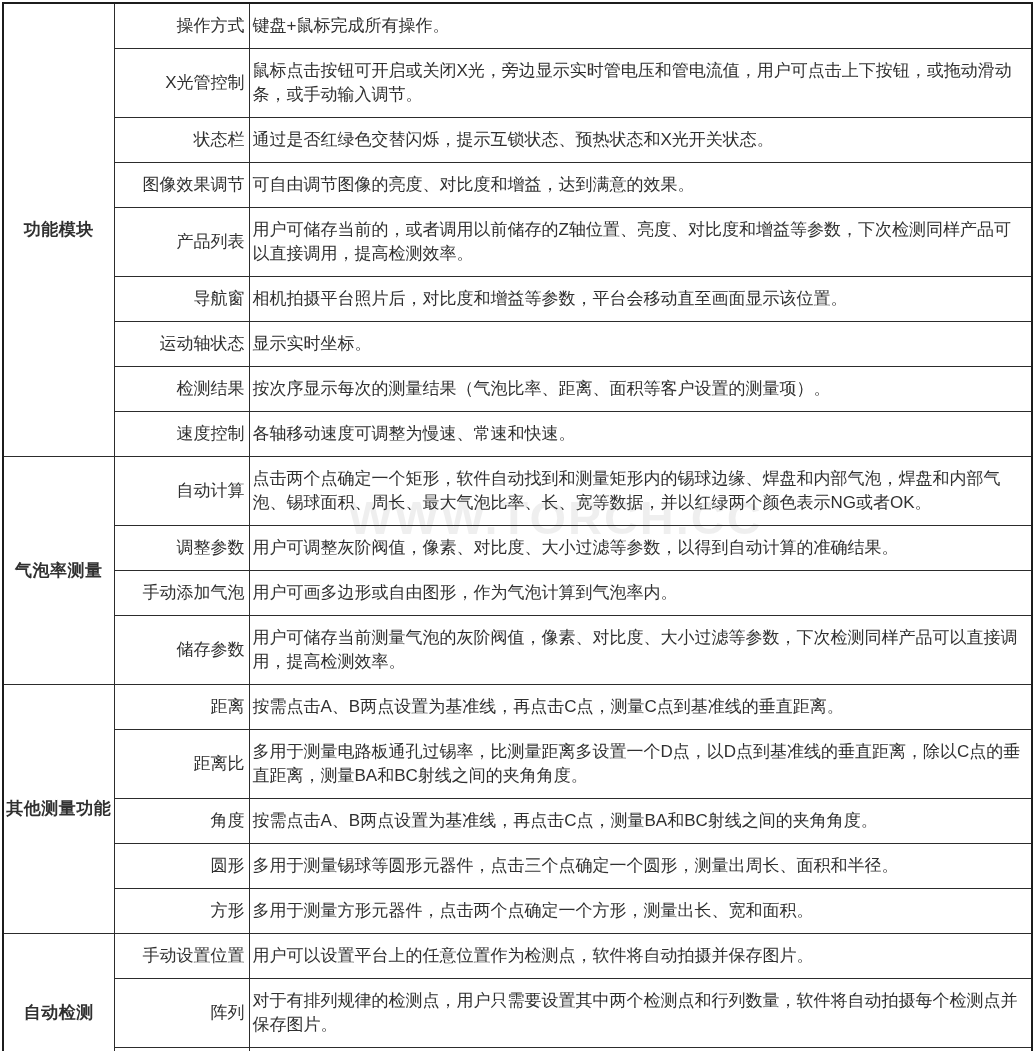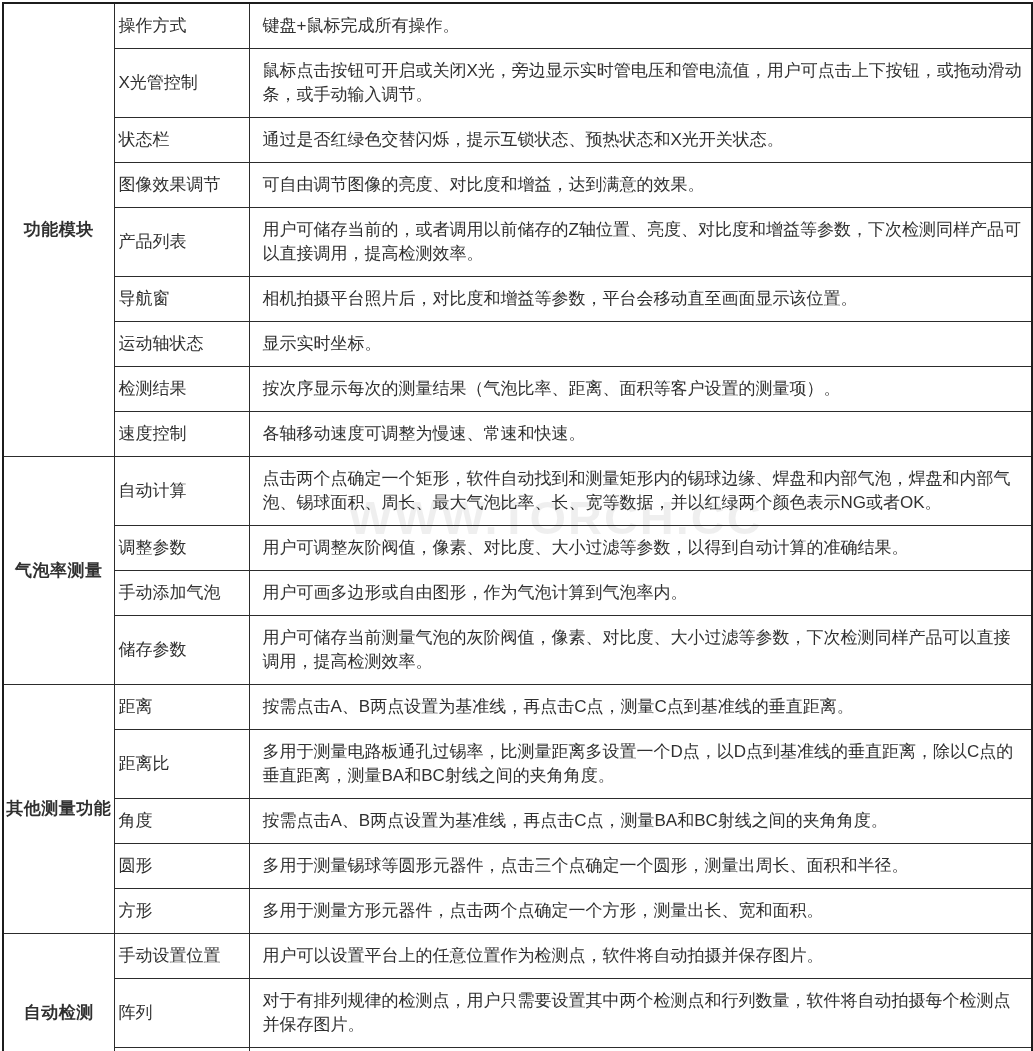--- a/index.html
+++ b/index.html
@@ -50,26 +50,26 @@
     background: transparent;
     word-break: break-all;
   }
   td.cat {
     text-align: center;
     font-weight: bold;
     padding: 12px 2px;
     letter-spacing: 0.5px;
   }
   td.feat {
-    text-align: left;
+    text-align: right;
     padding: 4px 4px;
   }
   td.desc {
     text-align: left;
-    padding: 10px 8px 10px 13px;
+    padding: 10px 8px 10px 3px;
   }
 </style>
 </head>
 <body>
 
 <div class="page">
   <div class="watermark">WWW.TORCH.CC</div>
 
   <table class="spec-table">
     <colgroup>

